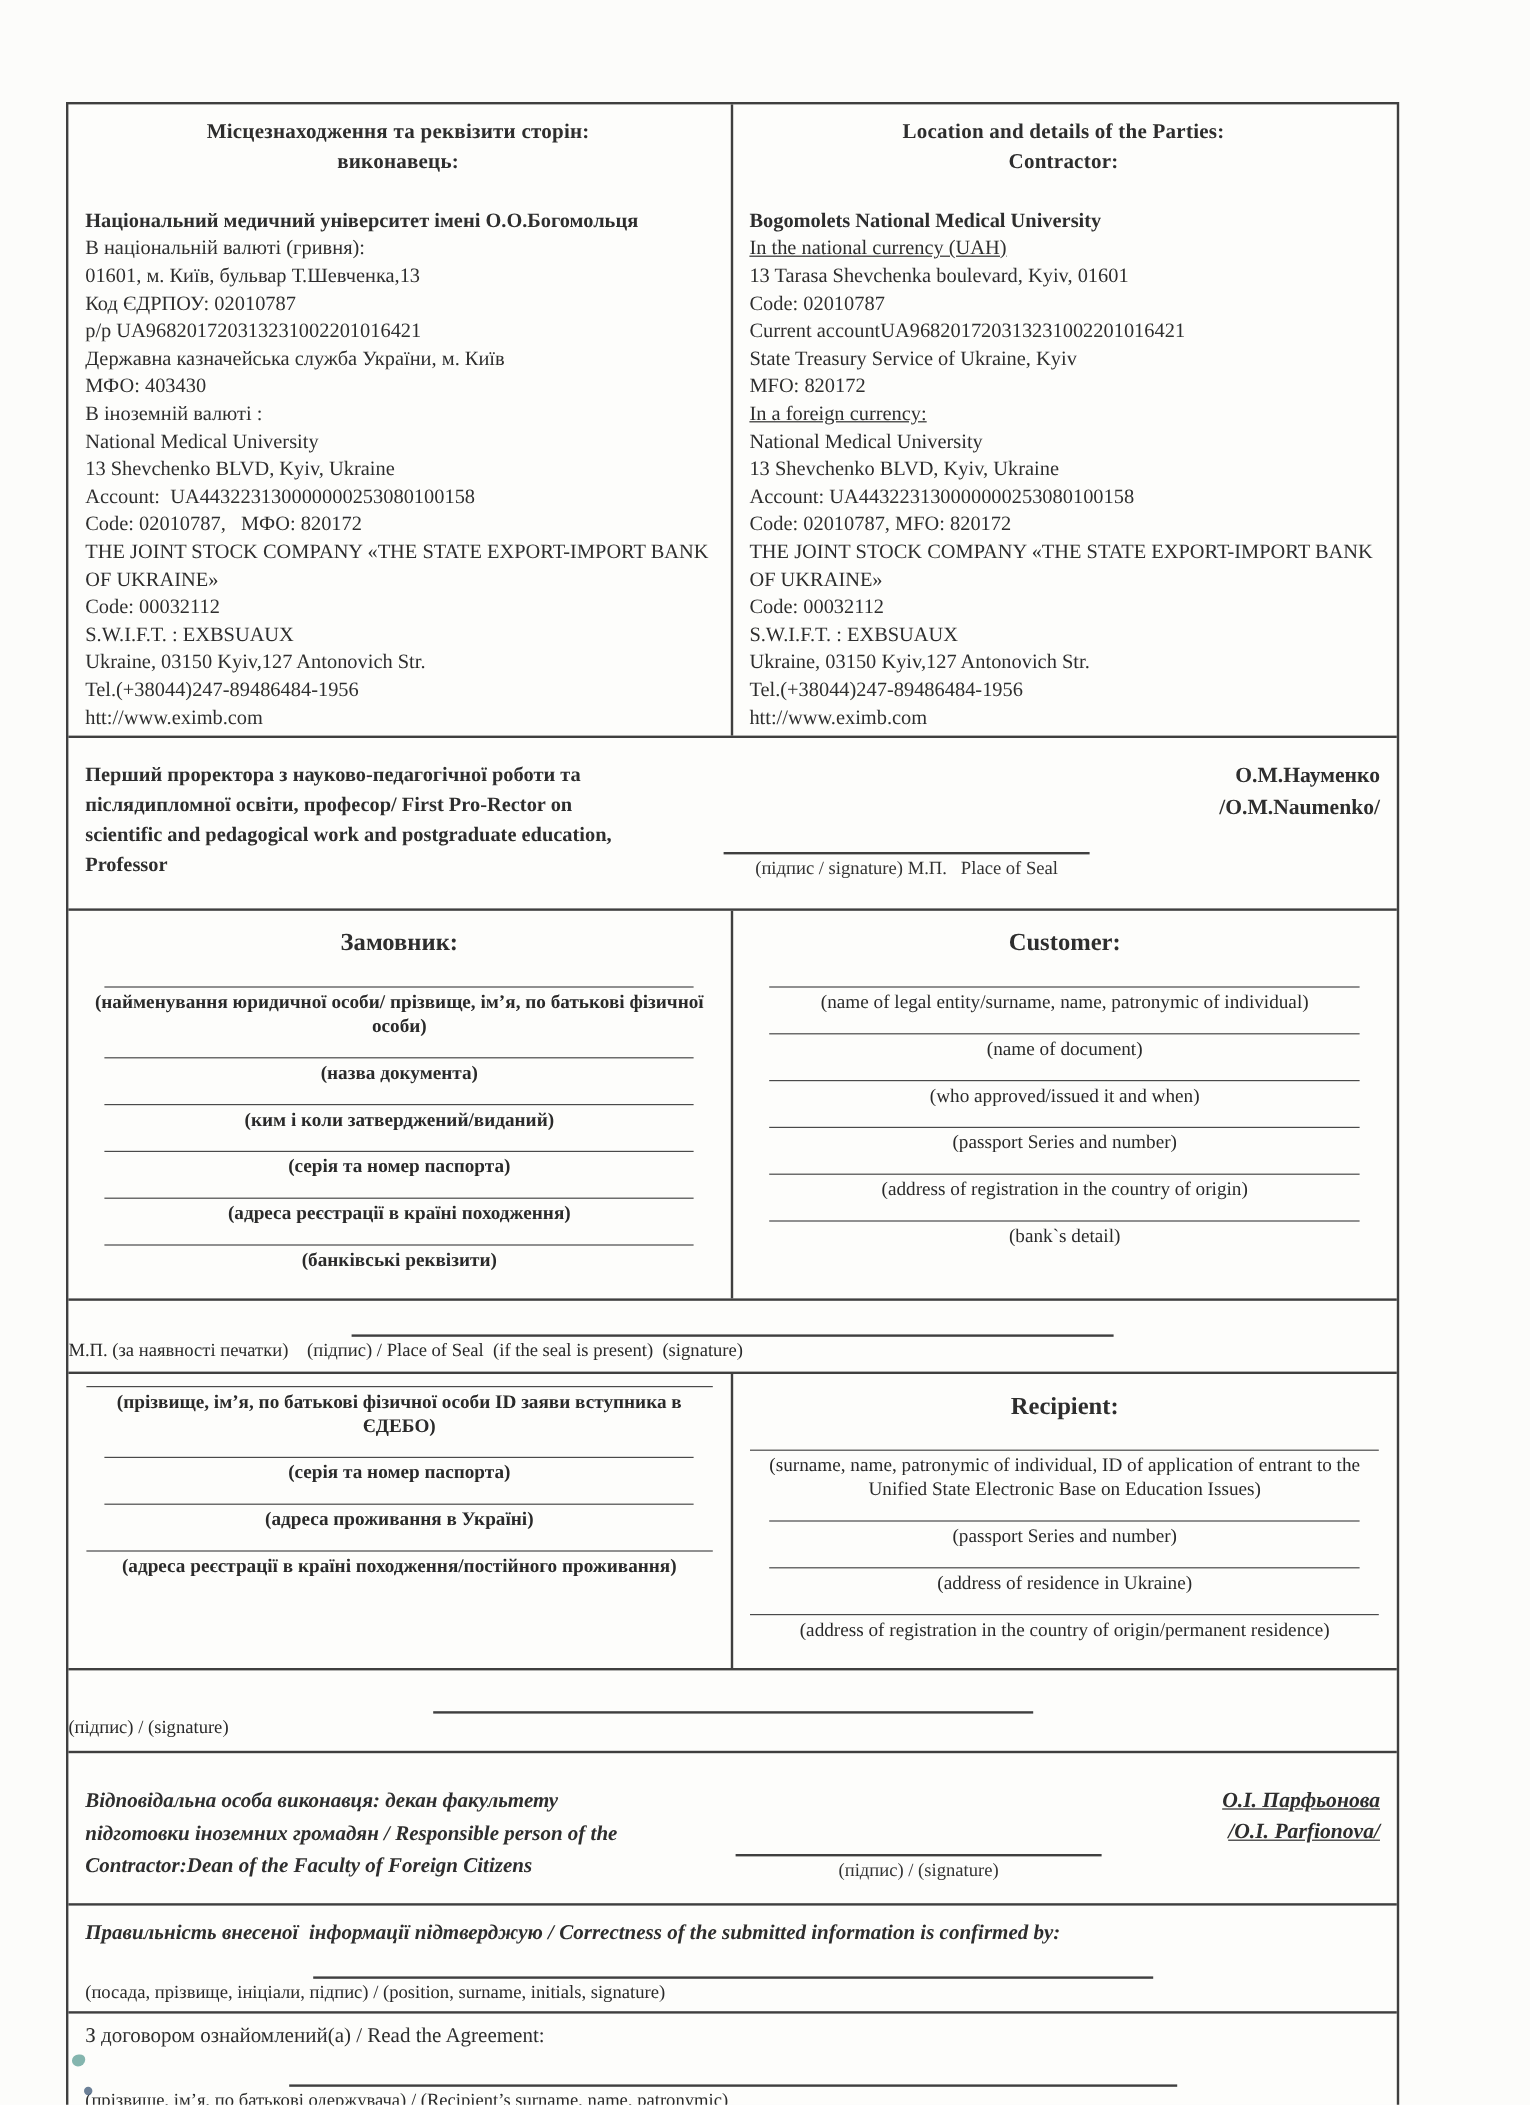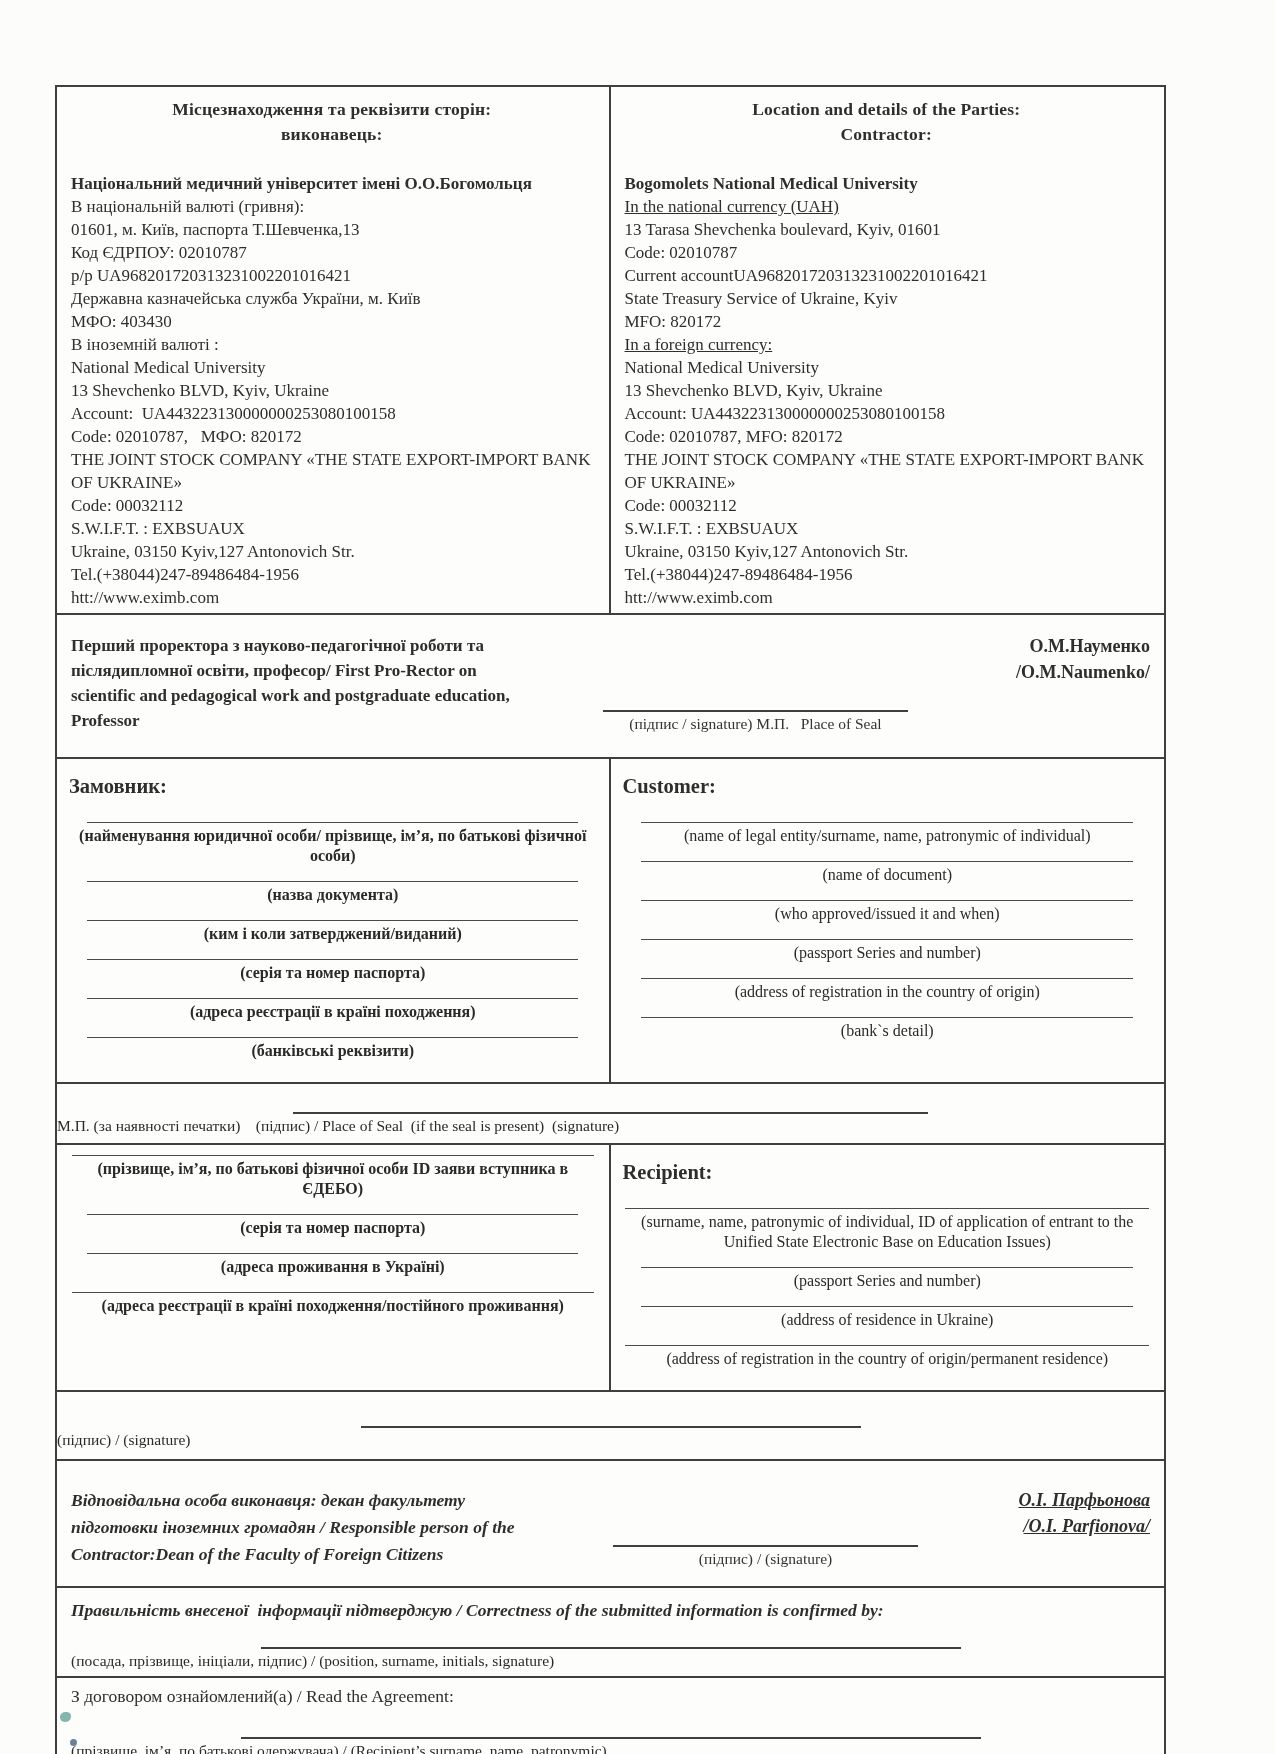--- a/index.html
+++ b/index.html
@@ -24,21 +24,21 @@
   .sec2 { border-top:2px solid #3f3f3f; display:flex; padding:18px 14px 24px; min-height:128px; }
   .pr-title { width:470px; font-weight:bold; font-size:17px; line-height:25px; }
   .sig-mid { width:305px; margin-left:62px; display:flex; flex-direction:column; justify-content:flex-end; }
   .sig-line { border-bottom:2px solid #3f3f3f; height:0; margin-bottom:3px; }
   .sig-caption { font-size:15.5px; text-align:center; white-space:pre-wrap; color:#333; }
   .sig-names { flex:1; text-align:right; font-weight:bold; font-size:18px; line-height:26px; display:flex; flex-direction:column; justify-content:flex-start; padding-bottom:14px; }
 
   
   .formsec { border-top:2px solid #3f3f3f; }
   .formsec .cell { padding:10px 12px 6px; }
-  .sec-header { text-align:left; font-weight:bold; font-size:20.5px; margin:6px 0 24px; }
+  .sec-header { text-align:center; font-weight:bold; font-size:20.5px; margin:6px 0 24px; }
   .field { margin-bottom:15px; }
   .blank-line { height:0; border-bottom:1.5px solid #4a4a4a; width:93%; margin:0 auto 3px; }
   .field-caption { text-align:center; font-size:16px; line-height:20px; color:#2a2a2a; white-space:pre-wrap; }
   .ua-cap { font-weight:bold; }
   .wide .blank-line { width:99%; }
 
   
   .sec4 { border-top:2px solid #3f3f3f; padding:14px 0 8px; }
   .center-line { height:0; border-bottom:2px solid #3f3f3f; margin:14px auto 3px; }
   .center-cap { text-align:left; font-size:15.5px; white-space:pre-wrap; color:#2a2a2a; }
@@ -71,21 +71,21 @@
 
     <div class="two-col sec1">
       <div class="cell left">
         <div class="col-header">
           <span>Місцезнаходження та реквізити сторін:</span>
           <span class="h2">виконавець:</span>
         </div>
         <div class="details">
           <span class="ln org">Національний медичний університет імені О.О.Богомольця</span>
           <span class="ln">В національній валюті (гривня):</span>
-          <span class="ln">01601, м. Київ, паспорта Т.Шевченка,13</span>
+          <span class="ln">01601, м. Київ, бульвар Т.Шевченка,13</span>
           <span class="ln">Код ЄДРПОУ: 02010787</span>
           <span class="ln">р/р UA968201720313231002201016421</span>
           <span class="ln">Державна казначейська служба України, м. Київ</span>
           <span class="ln">МФО: 403430</span>
           <span class="ln">В іноземній валюті :</span>
           <span class="ln">National Medical University</span>
           <span class="ln">13 Shevchenko BLVD, Kyiv, Ukraine</span>
           <span class="ln">Account:  UA443223130000000253080100158</span>
           <span class="ln">Code: 02010787,   МФО: 820172</span>
           <span class="ln">THE JOINT STOCK COMPANY «THE STATE EXPORT-IMPORT BANK OF UKRAINE»</span>

